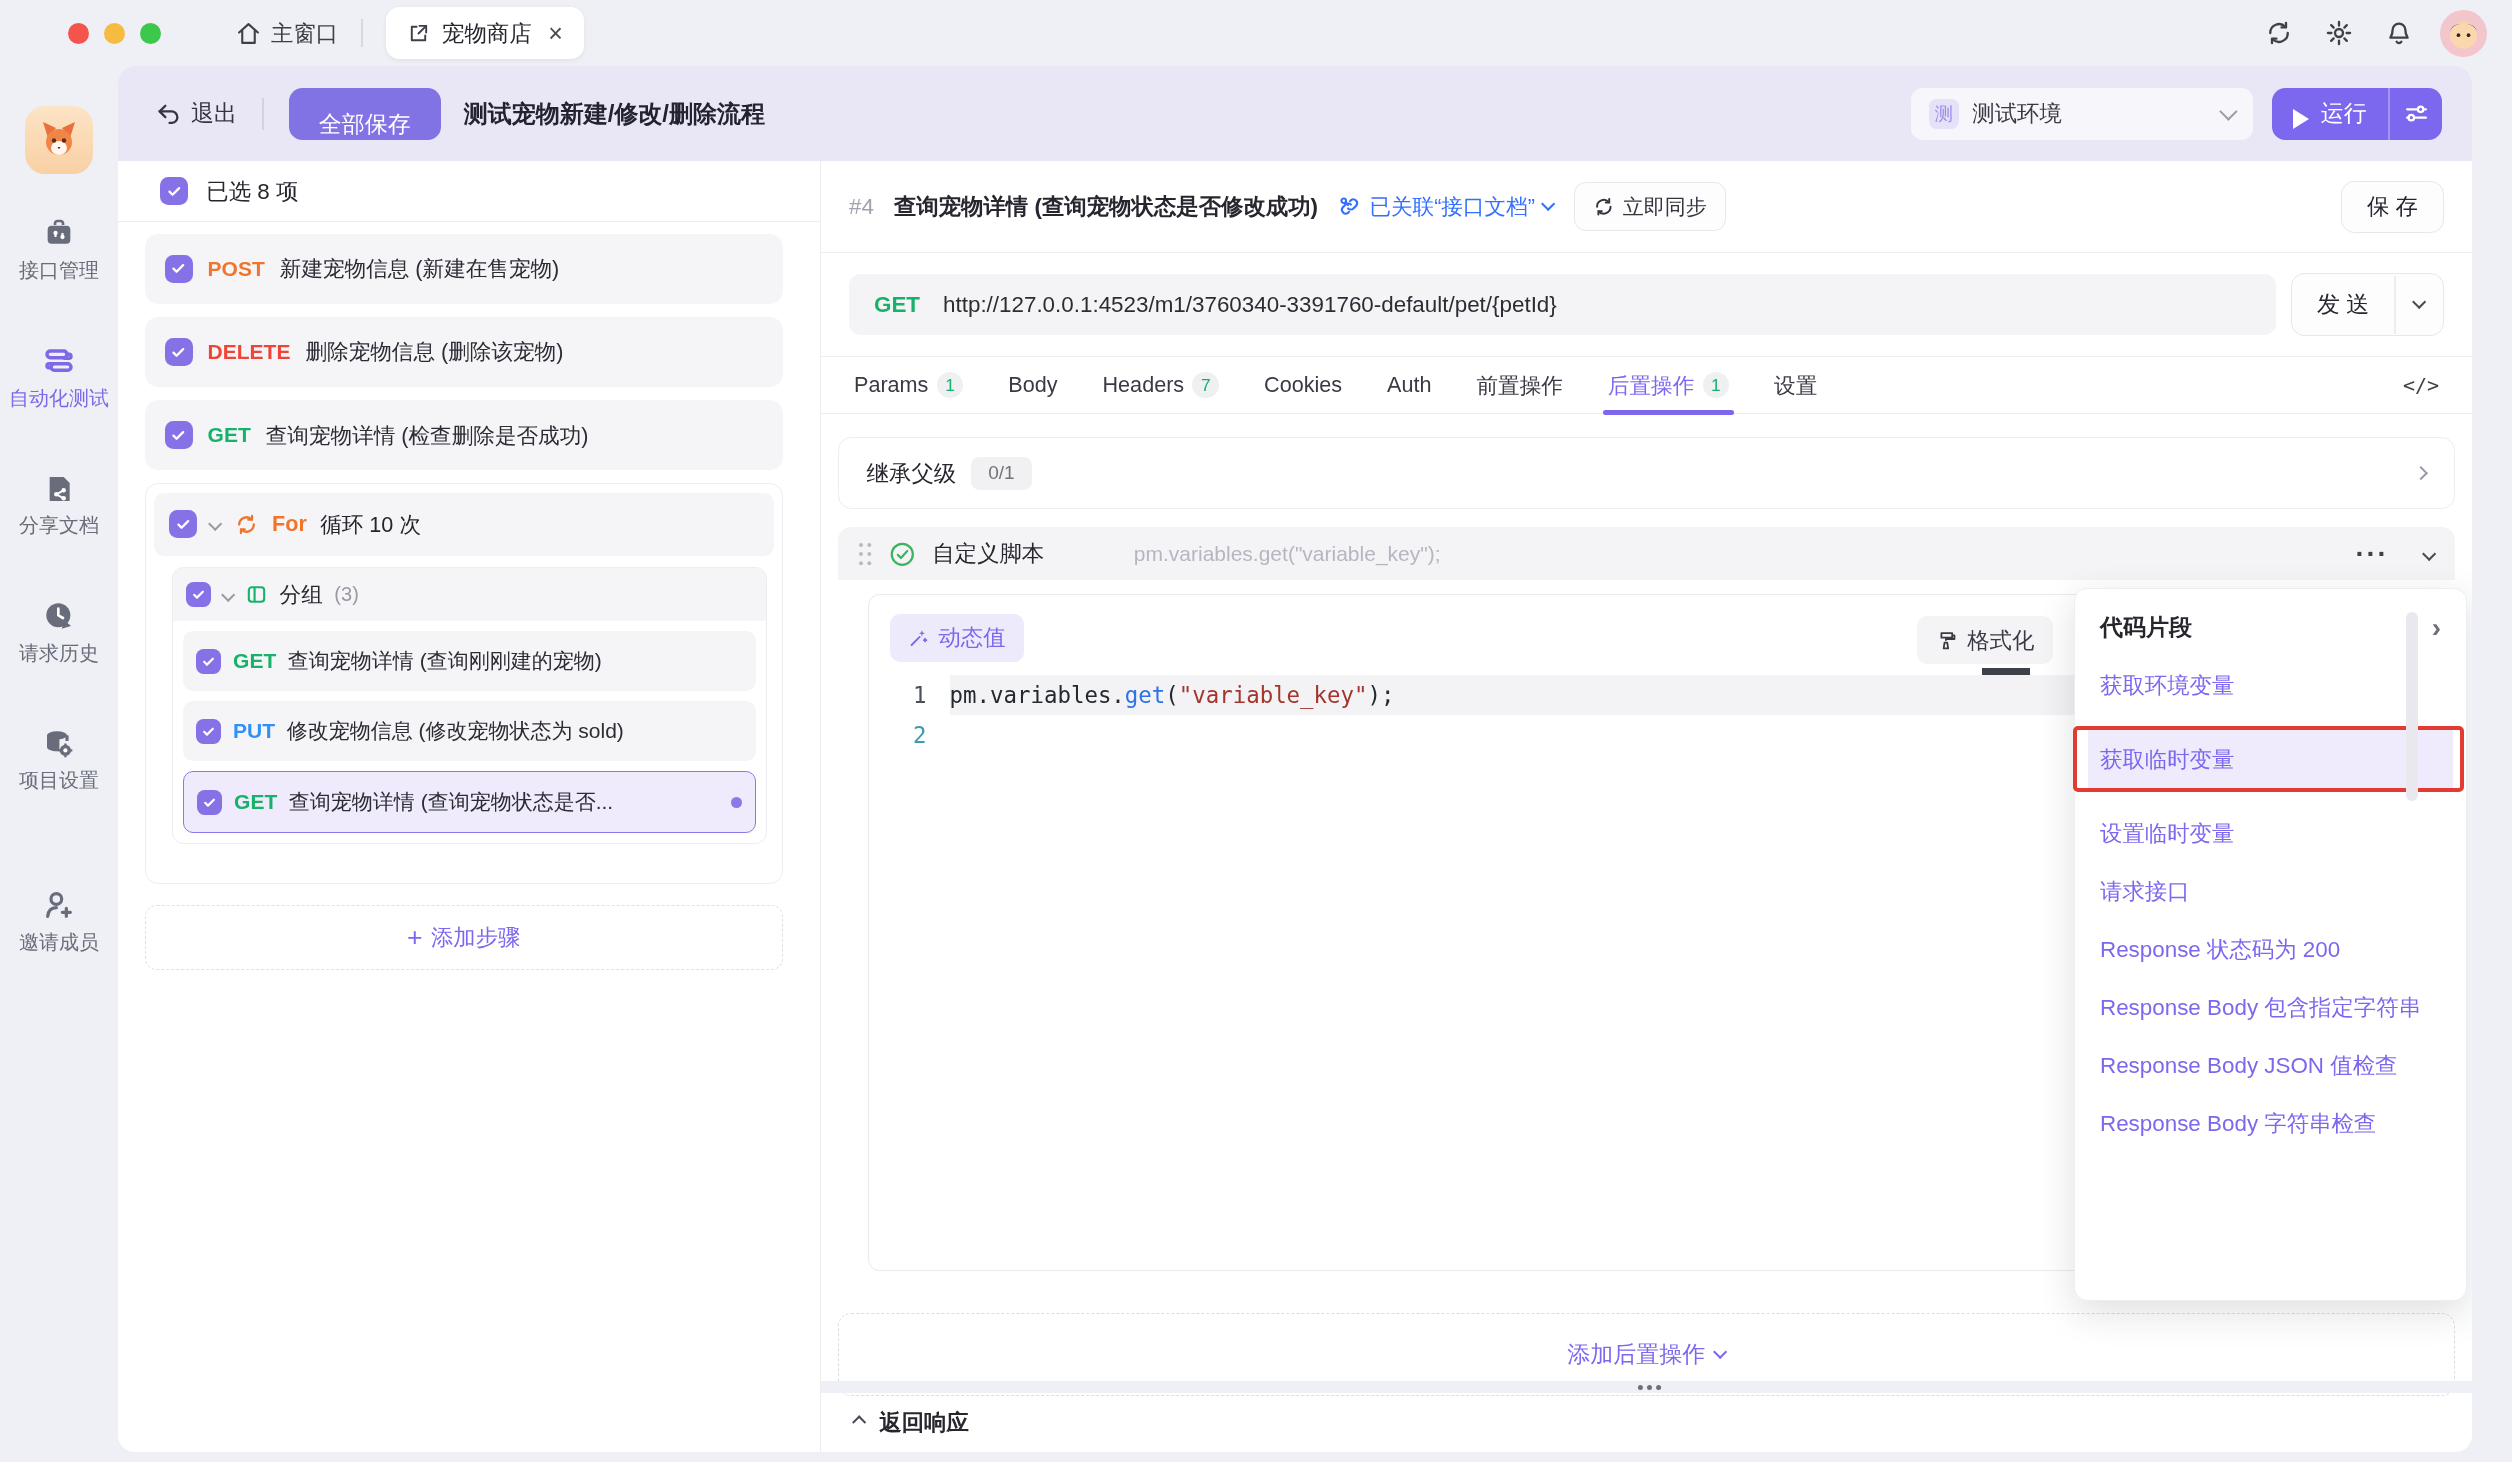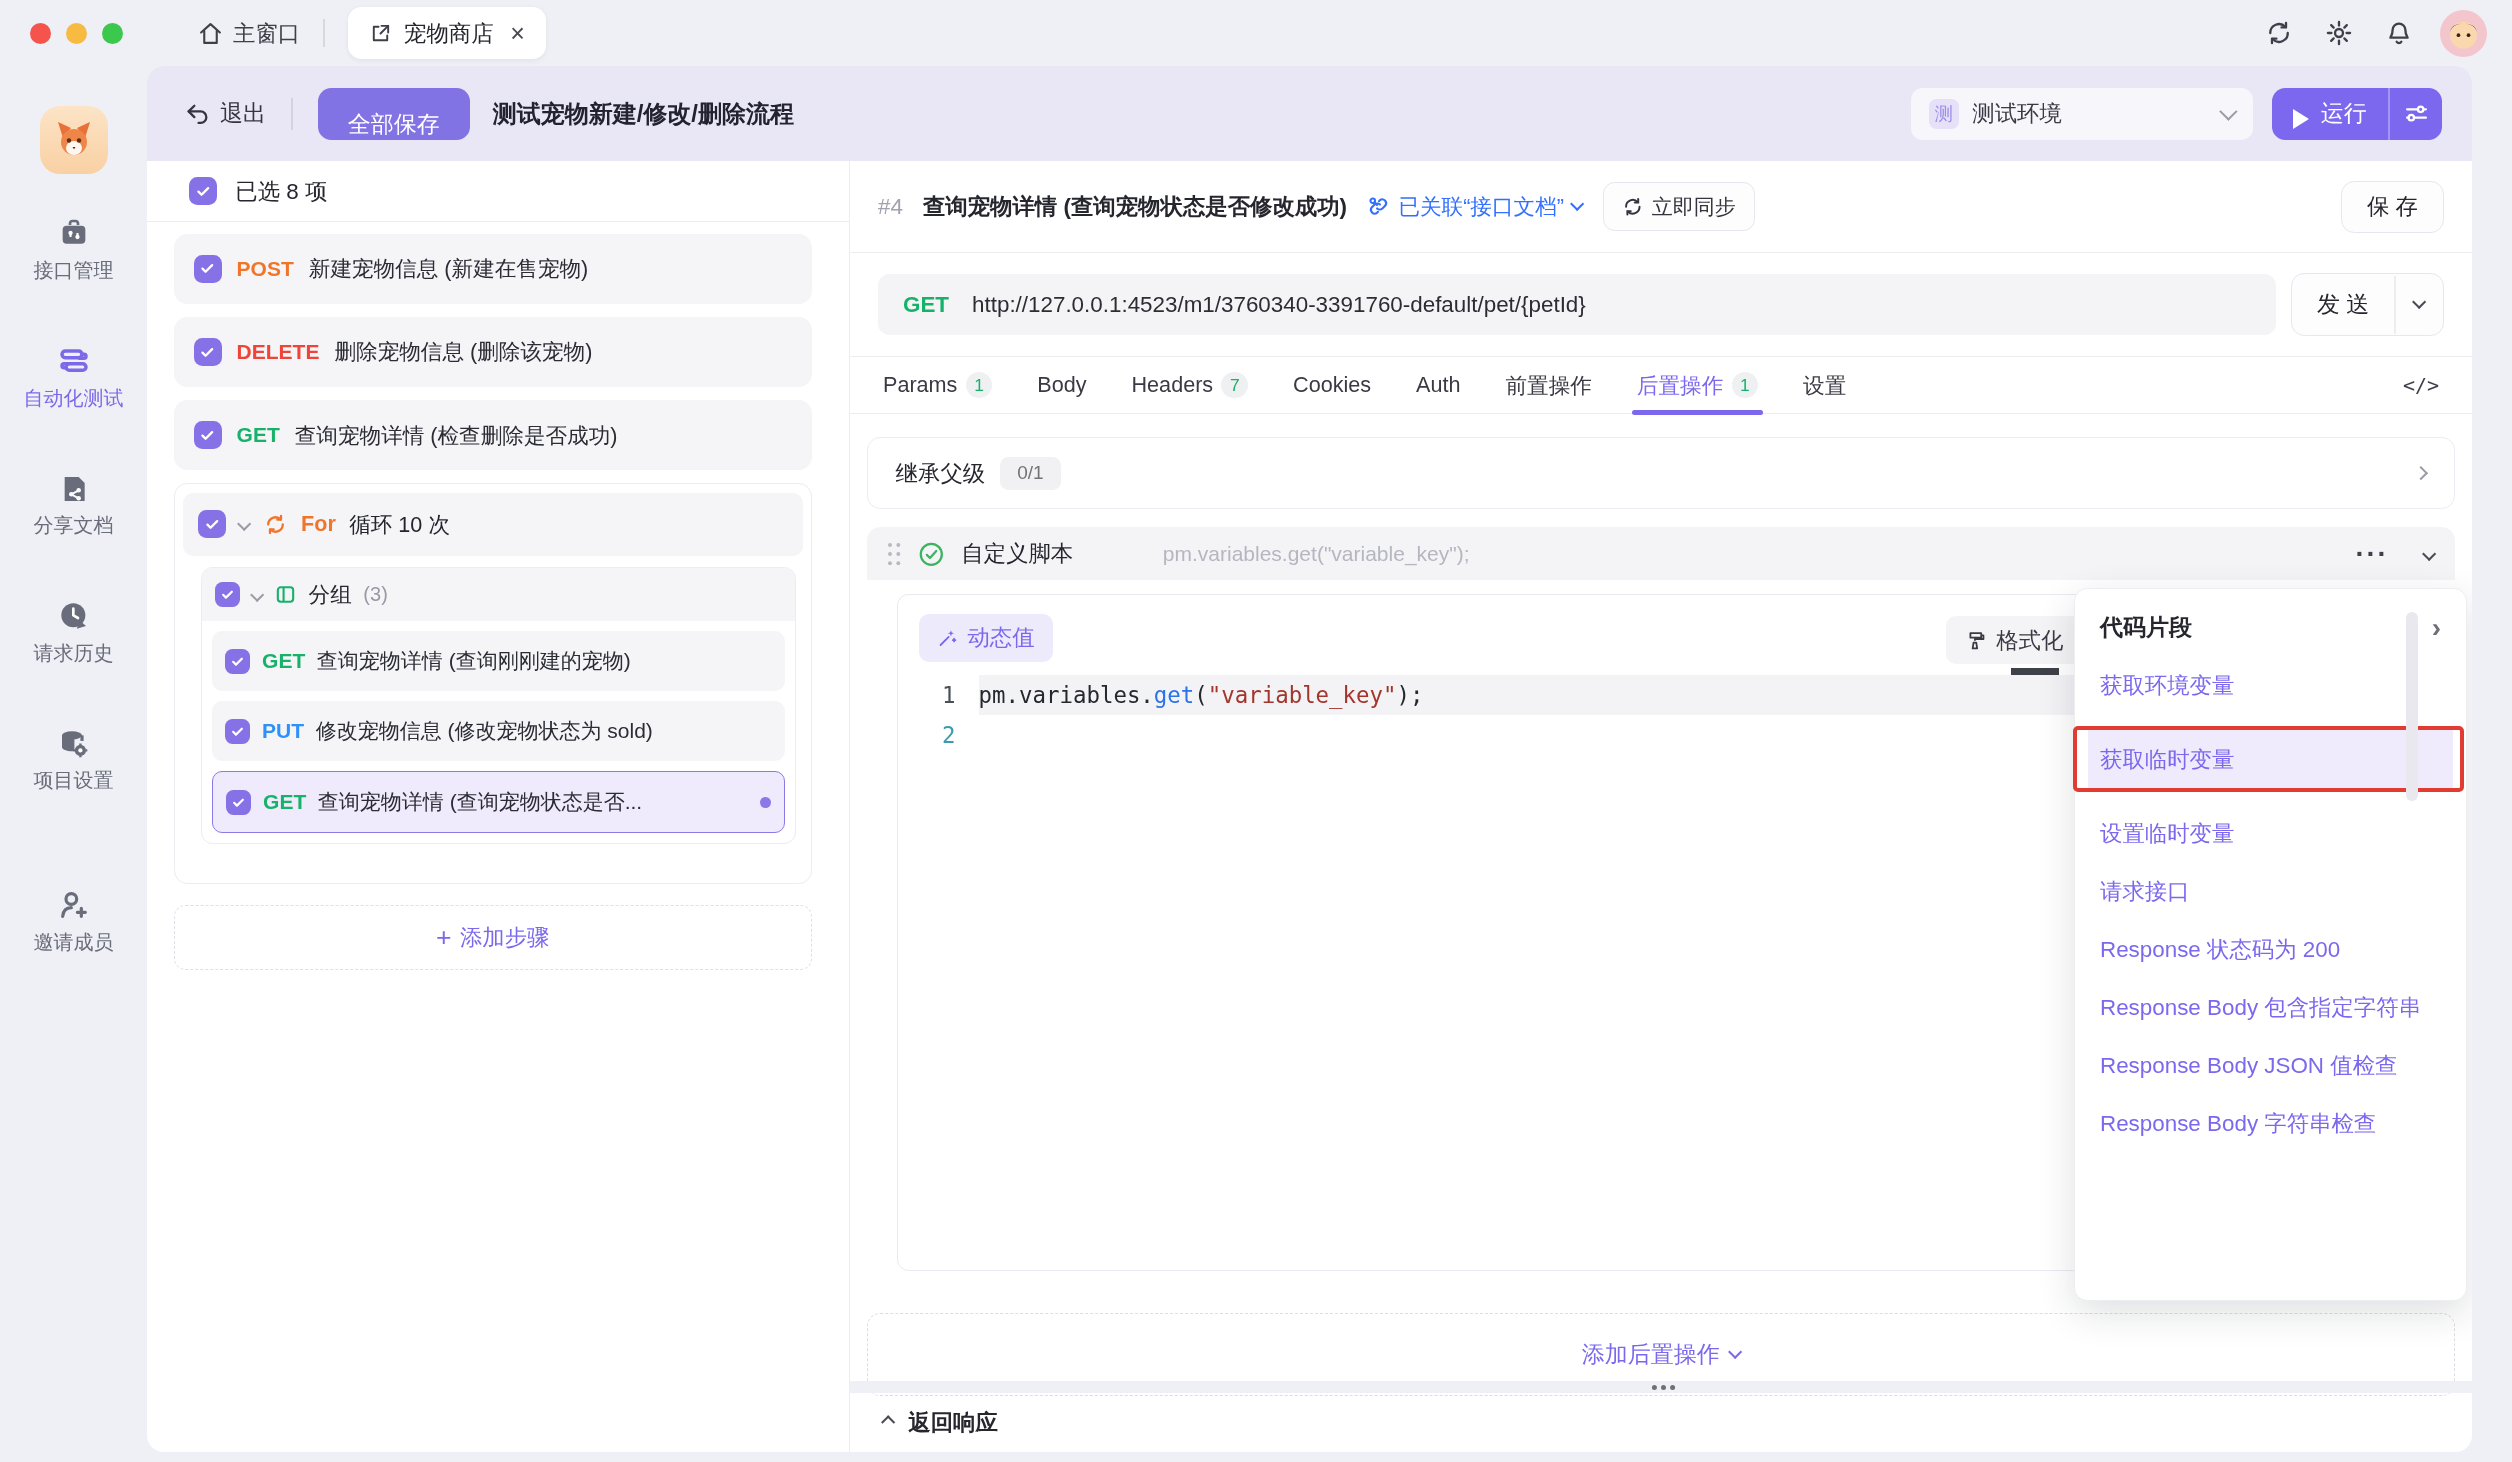--- a/index.html
+++ b/index.html
@@ -2,37 +2,37 @@
 <html style="font-size:13.3px"><head>
 <meta charset="utf-8">
 <style>
   html,body{margin:0;padding:0;}
   body{
     width:2512px;height:1462px;overflow:hidden;
     background:#eef0f5;color:#24242d;
     font-family:"Liberation Sans",sans-serif;
     -webkit-font-smoothing:antialiased;
   }
-  .titlebar{height:66px;display:flex;align-items:center;padding-left:30px;}
+  .titlebar{height:66px;display:flex;align-items:center;padding-left:30px;margin-left:38px;}
   .lights{display:flex;gap:15px;}
   .light{width:21px;height:21px;border-radius:50%;}
   .light.red{background:#f5544d;}
   .light.yellow{background:#f6bb40;}
   .light.green{background:#3bc84c;}
   .home-tab{display:flex;align-items:center;gap:10px;margin-left:75px;color:#3f3f49;font-size:22.4px;}
   .vsep{width:1.7px;height:28px;background:#d8d8e0;margin:0 23px;}
   .active-tab{display:flex;align-items:center;gap:11.6px;background:#fff;border-radius:13.3px;height:52px;padding:0 21.6px;font-size:22.4px;color:#26262e;box-shadow:0 1.7px 5px rgba(40,40,60,.06);}
   .tab-close{color:#4a4a55;font-size:25px;margin-left:5px;}
   .tb-spacer{flex:1;}
   .tb-icons{display:flex;align-items:center;gap:32px;margin-right:26.6px;color:#3f3f49;}
   .tb-icons svg{display:block;}
   .avatar{width:47px;height:47px;border-radius:50%;background:#f3c6cd;overflow:hidden;display:flex;align-items:flex-end;justify-content:center;}
 
   .app{display:flex;height:1396px;}
-  .rail{width:147px;display:flex;flex-direction:column;align-items:center;}
+  .rail{width:118px;display:flex;flex-direction:column;align-items:center;}
   .logo{width:68px;height:68px;border-radius:20px;margin-top:40px;background:linear-gradient(180deg,#fce4c6,#f9d0a4);display:flex;align-items:center;justify-content:center;}
   .rail-item{display:flex;flex-direction:column;align-items:center;gap:7.5px;margin-top:61px;color:#696c7a;font-size:20px;cursor:pointer;}
   .rail-item.first{margin-top:43px;}
   .rail-item.last{margin-top:95px;}
   .rail-item.active{color:#7d68e8;gap:8px;}
   .rail-item svg{display:block;}
 
   .main{flex:1;margin:0 40px 10px 0;background:#fff;border-radius:16.6px;overflow:hidden;display:flex;flex-direction:column;}
   .toolbar{height:95px;background:#e9e7f5;display:flex;align-items:center;padding:0 30px 0 38px;}
   .exit{display:flex;align-items:center;gap:10px;font-size:23px;color:#35353f;}

